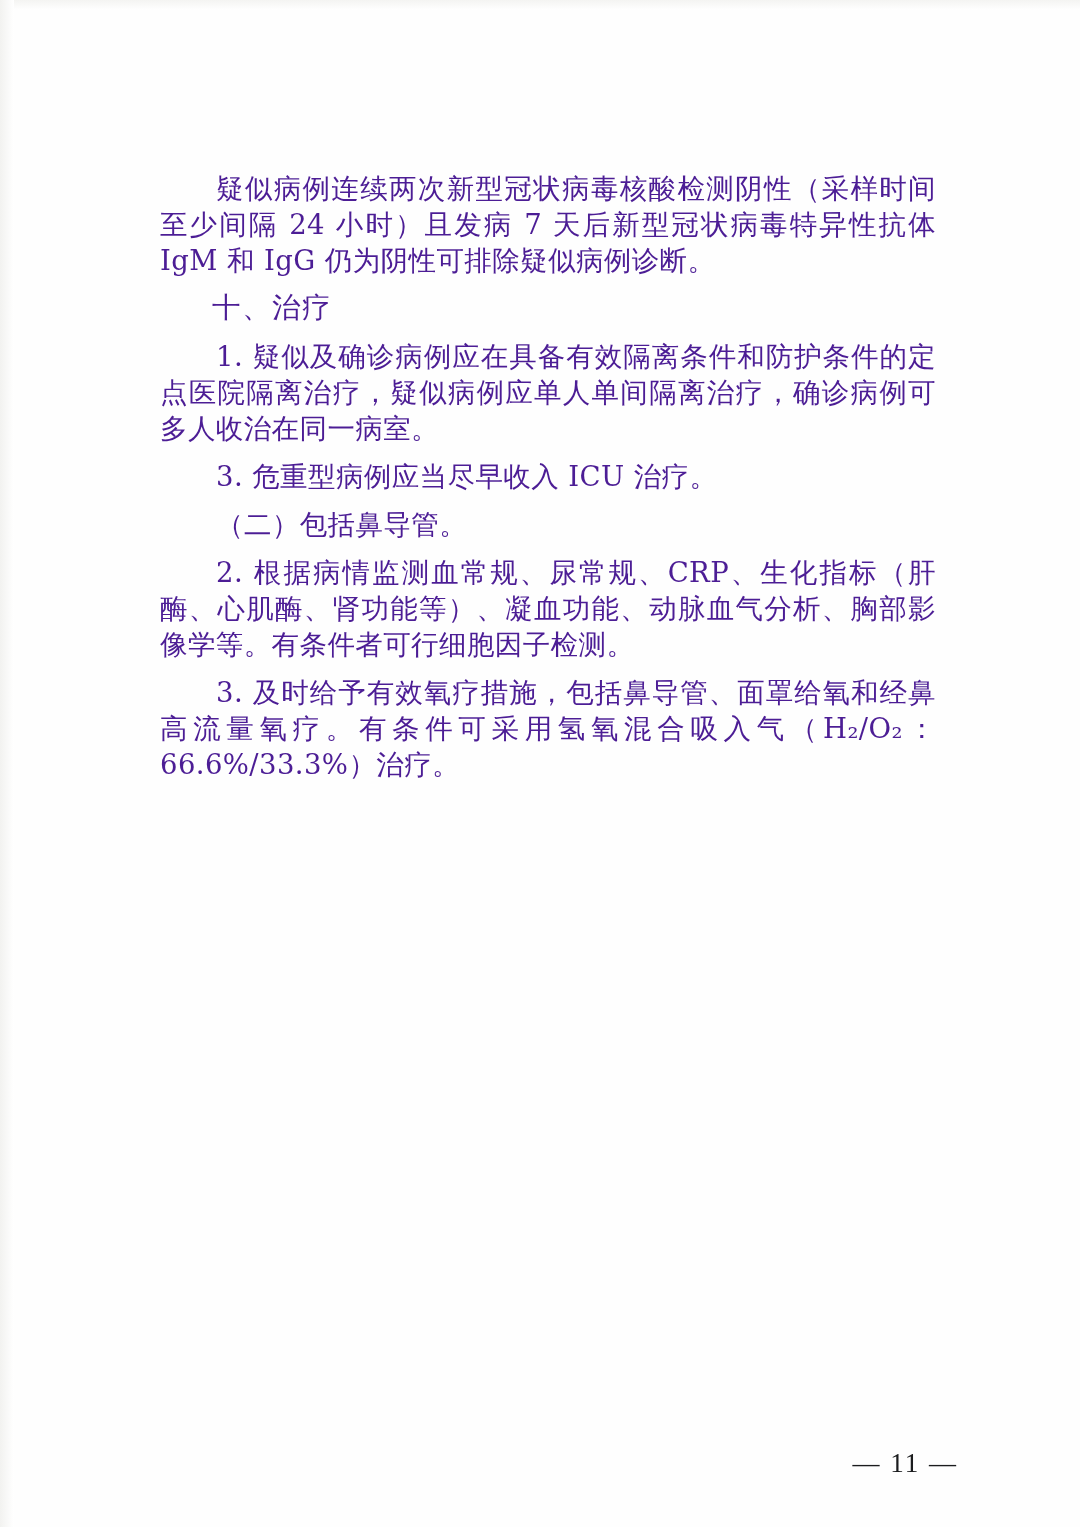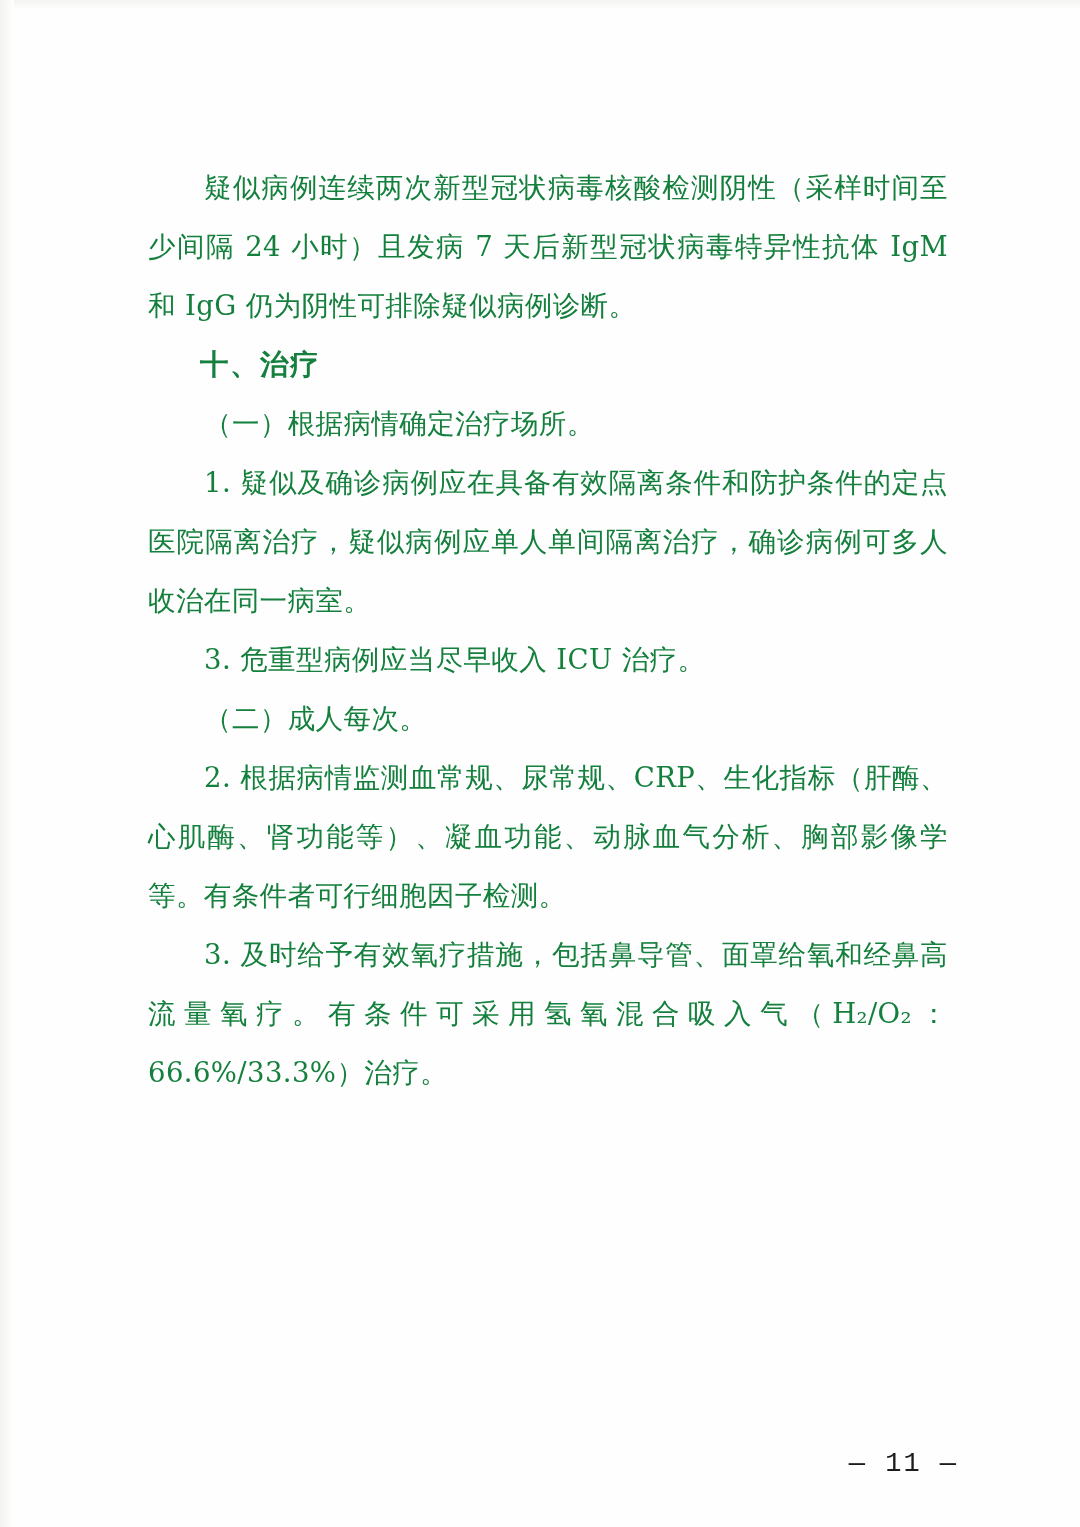--- a/index.html
+++ b/index.html
@@ -16,45 +16,45 @@
     font-family: "DejaVu Serif", "Liberation Serif", serif;
     color: #17181a;
   }
   .content {
     position: absolute;
     left: 148px;
     top: 158px;
     width: 800px;
   }
   p {
-    margin: 0;
+    margin: 12px;
     font-size: 27.5px;
-    line-height: 59px;
+    line-height: 36px;
     letter-spacing: 0.4px;
     text-align: justify;
     text-justify: inter-character;
-    color: #15803d;
+    color: #4c1d95;
   }
   .indent {
     text-indent: 56px;
   }
   .heading {
-    font-weight: bold;
+    font-weight: normal;
     font-size: 28.5px;
     letter-spacing: 1.5px;
     text-indent: 52px;
   }
   .pagenum {
     position: absolute;
     right: 122px;
     bottom: 48px;
     font-size: 27px;
     letter-spacing: 2px;
     color: #1b1c1e;
-    font-family: Liberation Mono, monospace;
+    font-family: Liberation Serif, serif;
   }
   
   .edge-left {
     position: absolute;
     left: 0; top: 0; bottom: 0; width: 14px;
     background: linear-gradient(to right, #f2f2f0, #ffffff);
   }
   .edge-top {
     position: absolute;
     left: 0; right: 0; top: 0; height: 10px;
@@ -67,27 +67,26 @@
 <div class="page">
   <div class="edge-top"></div>
   <div class="edge-left"></div>
 
   <div class="content">
 
     <p class="indent">疑似病例连续两次新型冠状病毒核酸检测阴性（采样时间至少间隔 24 小时）且发病 7 天后新型冠状病毒特异性抗体 IgM 和 IgG 仍为阴性可排除疑似病例诊断。</p>
 
     <p class="heading">十、治疗</p>
 
-    <p class="indent">（一）根据病情确定治疗场所。</p>
 
     <p class="indent">1. 疑似及确诊病例应在具备有效隔离条件和防护条件的定点医院隔离治疗，疑似病例应单人单间隔离治疗，确诊病例可多人收治在同一病室。</p>
 
     <p class="indent">3. 危重型病例应当尽早收入 ICU 治疗。</p>
 
-    <p class="indent">（二）成人每次。</p>
+    <p class="indent">（二）包括鼻导管。</p>
 
 
     <p class="indent">2. 根据病情监测血常规、尿常规、CRP、生化指标（肝酶、心肌酶、肾功能等）、凝血功能、动脉血气分析、胸部影像学等。有条件者可行细胞因子检测。</p>
 
     <p class="indent">3. 及时给予有效氧疗措施，包括鼻导管、面罩给氧和经鼻高流量氧疗。有条件可采用氢氧混合吸入气（H₂/O₂：66.6%/33.3%）治疗。</p>
 
 
   </div>
 
   <div class="pagenum">— 11 —</div>

